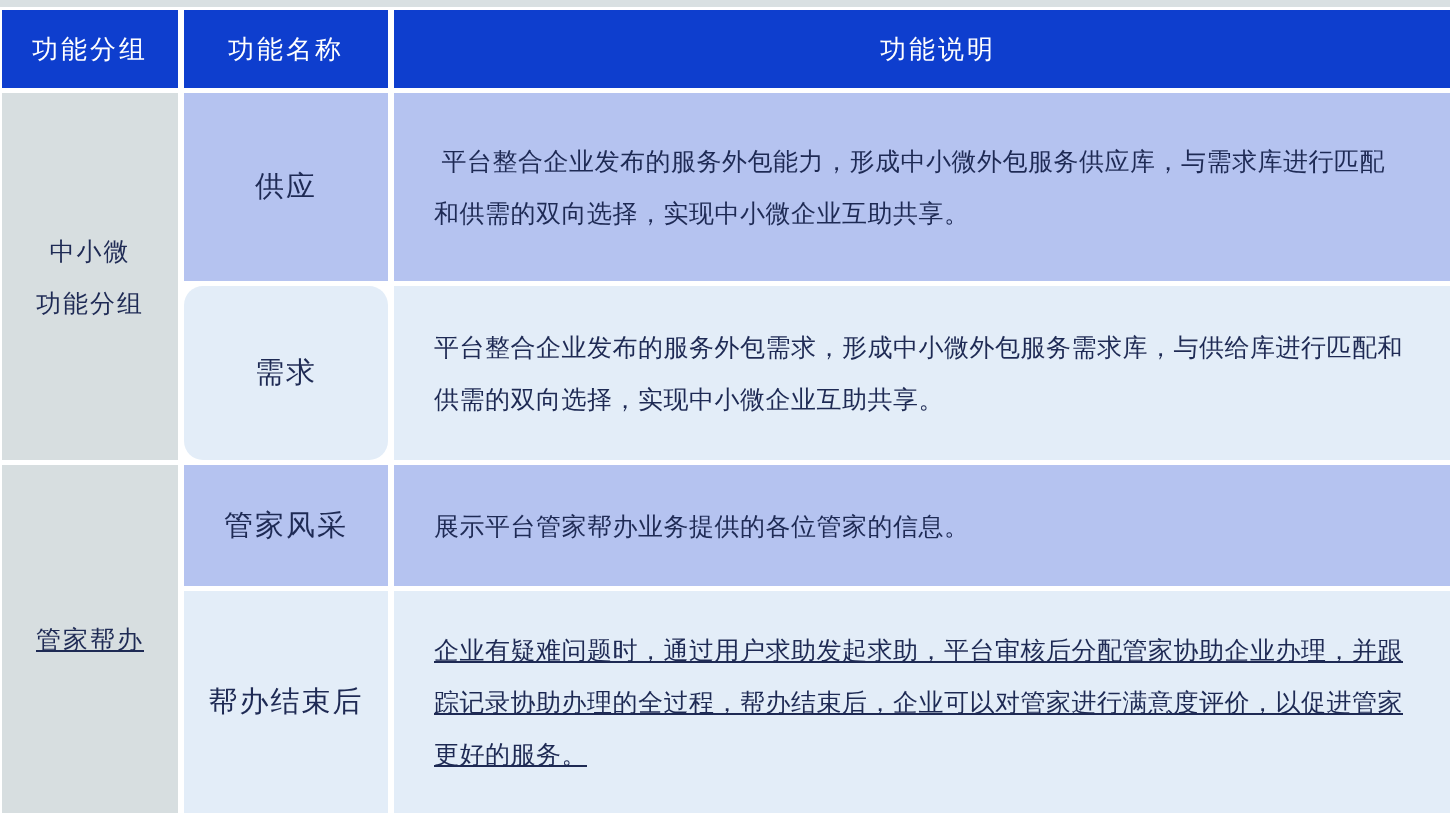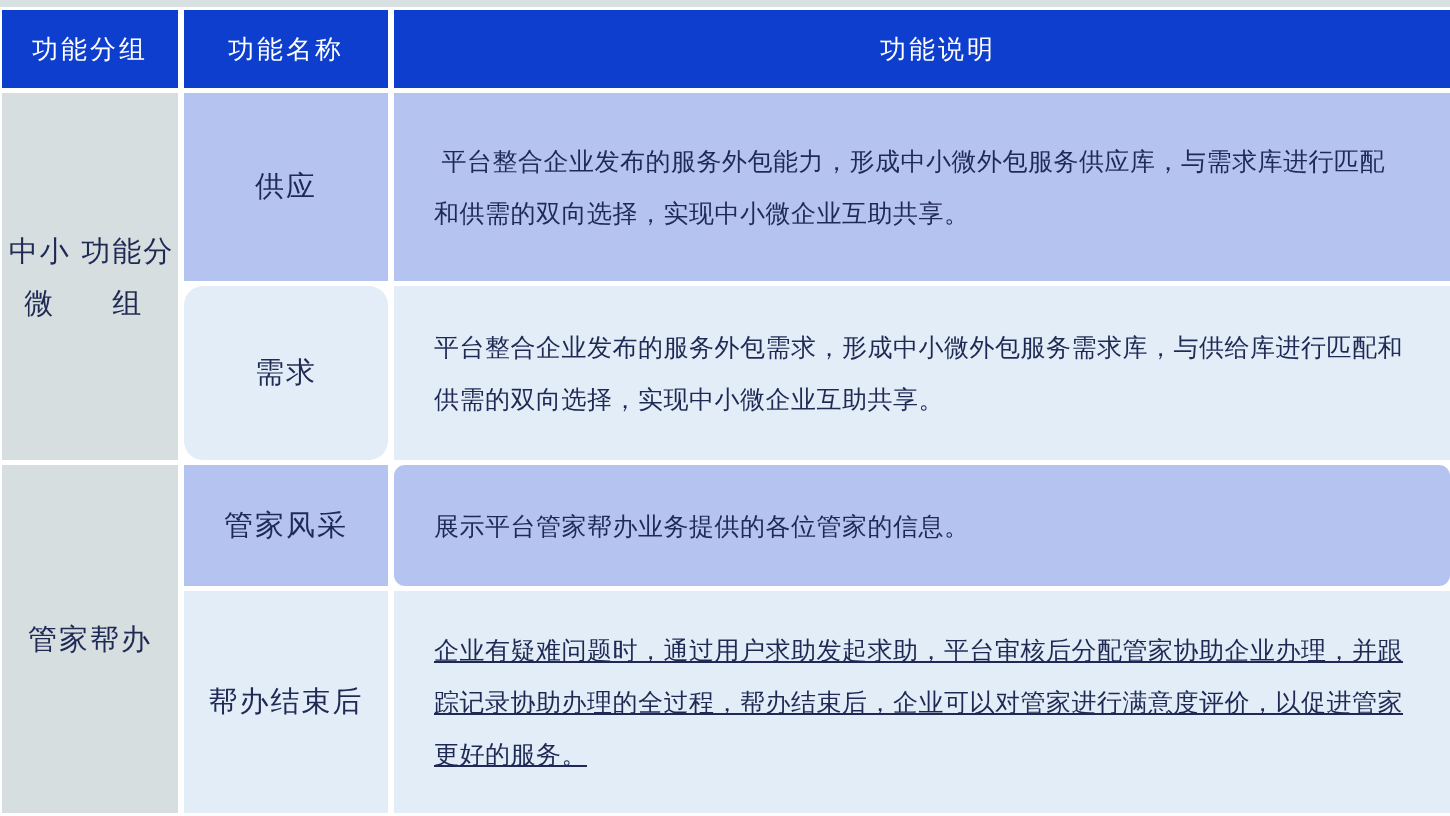--- a/index.html
+++ b/index.html
@@ -39,28 +39,28 @@
   .th {
     background: var(--header_bg, #0e3ece);
     color: var(--header_text, #ffffff);
     font-size: 26px;
     letter-spacing: 3px;
     font-weight: 400;
   }
   .group {
     grid-column: 1;
     background: var(--group_bg, #d7dee0);
-    font-size: 29px;
+    font-size: 25px;
     letter-spacing: 2px;
     line-height: 52px;
     text-align: center;
-    flex-direction: row;
+    flex-direction: column;
   }
   .group-row-1 { grid-row: 2 / span 2; }
-  .group-row-2 { grid-row: 4 / span 2; }
+  .group-row-2 { grid-row: 4 / span 2; text-decoration: underline; }
   .name {
     grid-column: 2;
     font-size: 29px;
     letter-spacing: 2px;
   }
   .desc {
     grid-column: 3;
     justify-content: flex-start;
     text-align: left;
     padding: 0 42px 0 40px;
@@ -92,19 +92,19 @@
 
     <div class="cell name tone-light" style="grid-row:3;border-radius:19px;">需求</div>
     <div class="cell desc tone-light" style="grid-row:3;">平台整合企业发布的服务外包需求，形成中小微外包服务需求库，与供给库进行匹配和供需的双向选择，实现中小微企业互助共享。</div>
 
     <div class="cell group group-row-2">
       <span class="line">管家帮办</span>
       <span class="line"></span>
     </div>
 
     <div class="cell name tone-lavender" style="grid-row:4;text-align:center;">管家风采</div>
-    <div class="cell desc tone-lavender" style="grid-row:4;border-radius:11px;">展示平台管家帮办业务提供的各位管家的信息。</div>
+    <div class="cell desc tone-lavender" style="grid-row:4;">展示平台管家帮办业务提供的各位管家的信息。</div>
 
     <div class="cell name tone-light" style="grid-row:5;">帮办结束后</div>
     <div class="cell desc tone-light" style="grid-row:5;text-decoration:underline;">企业有疑难问题时，通过用户求助发起求助，平台审核后分配管家协助企业办理，并跟踪记录协助办理的全过程，帮办结束后，企业可以对管家进行满意度评价，以促进管家更好的服务。</div>
 
   </div>
 </div>
 
 </body></html>

